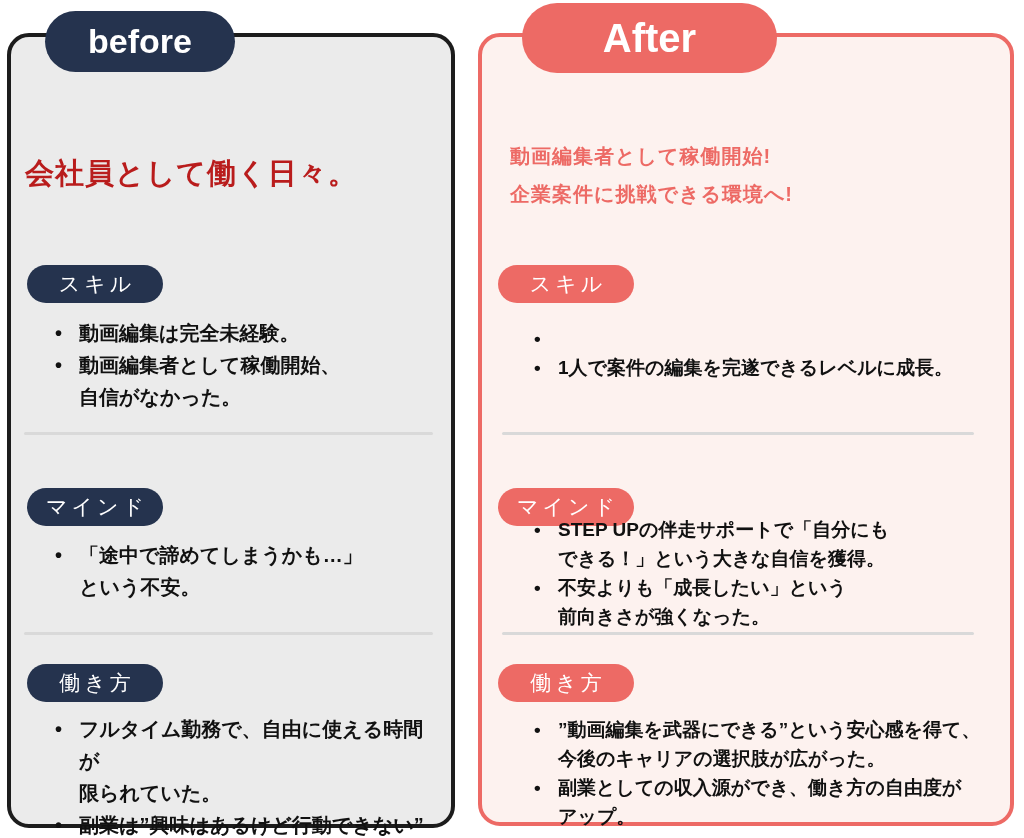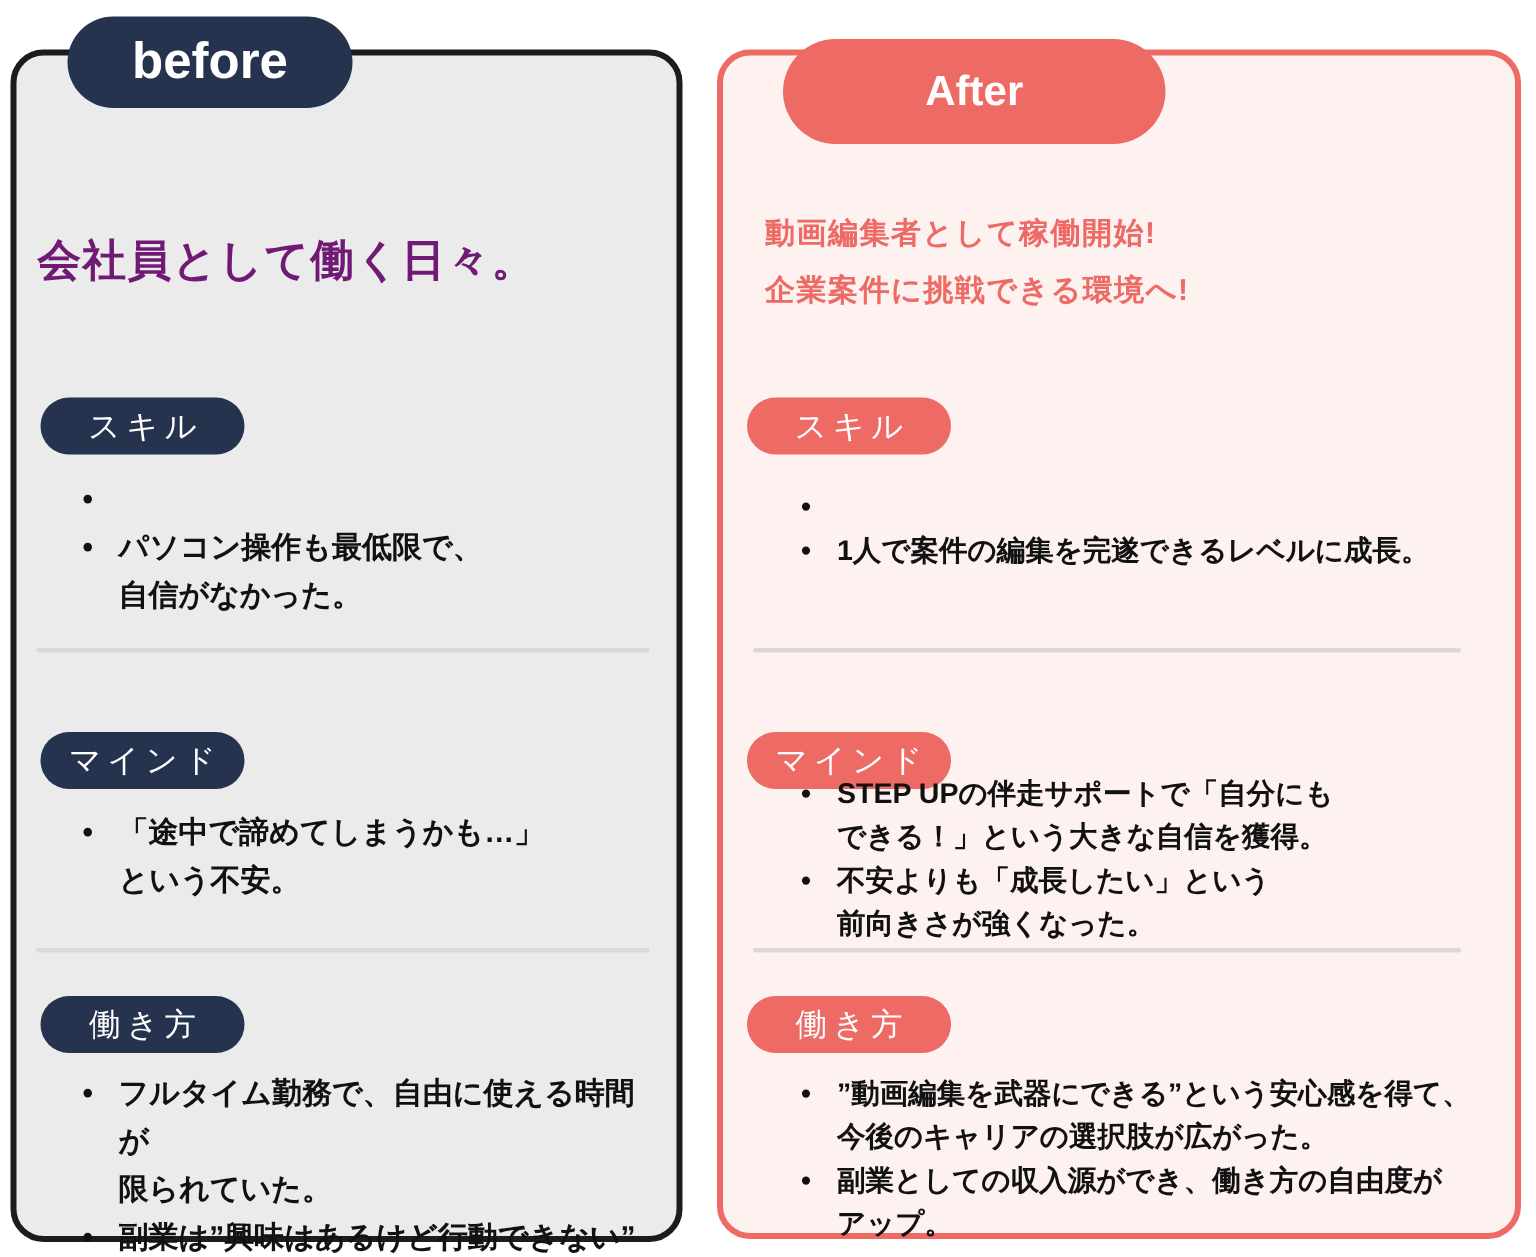--- a/index.html
+++ b/index.html
@@ -22,27 +22,27 @@
   .pill{
     position:absolute;display:flex;align-items:center;justify-content:center;
     color:#ffffff;font-weight:600;
   }
   .pill-before{
     left:34px;top:-26px;width:190px;height:61px;border-radius:31px;
     background:#25334E;font-size:34px;
   }
   .pill-after{
     left:40px;top:-34px;width:255px;height:70px;border-radius:35px;
-    background:#ED6A65;font-size:28px;margin-top:23px;
+    background:#ED6A65;font-size:40px;
   }
   .title{
     position:absolute;margin:0;font-weight:700;white-space:pre-line;
   }
   .title-before{
-    left:14px;top:117px;font-size:29px;color:#701a75;letter-spacing:1px;
+    left:14px;top:117px;font-size:29px;color:#b91c1c;letter-spacing:1px;
   }
   .title-after{
     left:28px;top:100px;font-size:20px;color:#ED6A65;line-height:38px;letter-spacing:1px;
   }
   .badge{
     position:absolute;left:16px;width:136px;height:38px;border-radius:19px;
     display:flex;align-items:center;justify-content:center;
     color:#ffffff;font-size:21px;font-weight:400;letter-spacing:4px;text-indent:4px;
   }
   .badge-navy{background:#25334E;}
@@ -81,24 +81,25 @@
 
   <section class="panel panel-before">
     <div class="pill pill-before">before</div>
 
     <h2 class="title title-before">会社員として働く日々。</h2>
 
     <div class="badge badge-navy row1">スキル</div>
     <ul class="list lb1">
       <li class="item">
         <span class="dot">•</span>
+        <span class="txt">動画編集は完全未経験。</span>
       </li>
       <li class="item">
         <span class="dot">•</span>
-        <span class="txt">パソコン操作も最低限で、
+        <span class="txt">動画編集者として稼働開始、
 自信がなかった。</span>
       </li>
     </ul>
 
     <div class="divider d1"></div>
 
     <div class="badge badge-navy row2">マインド</div>
     <ul class="list lb2">
       <li class="item">
         <span class="dot">•</span>

